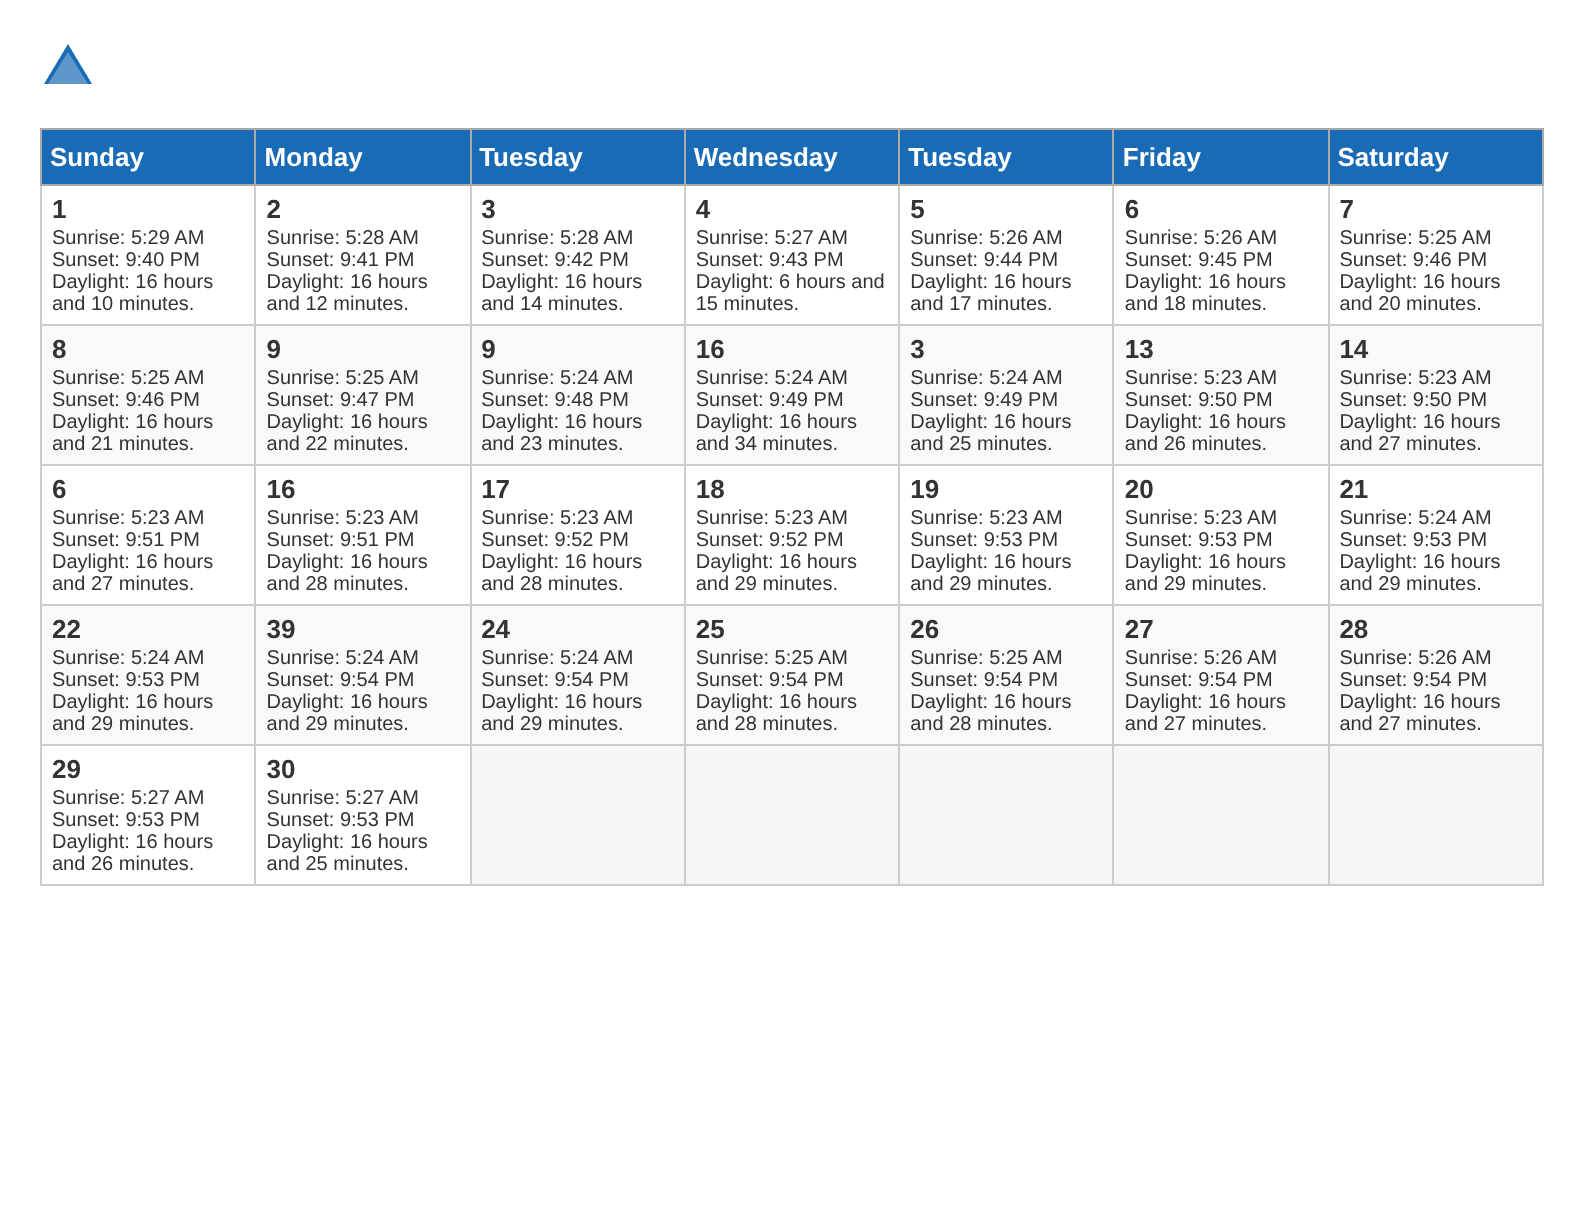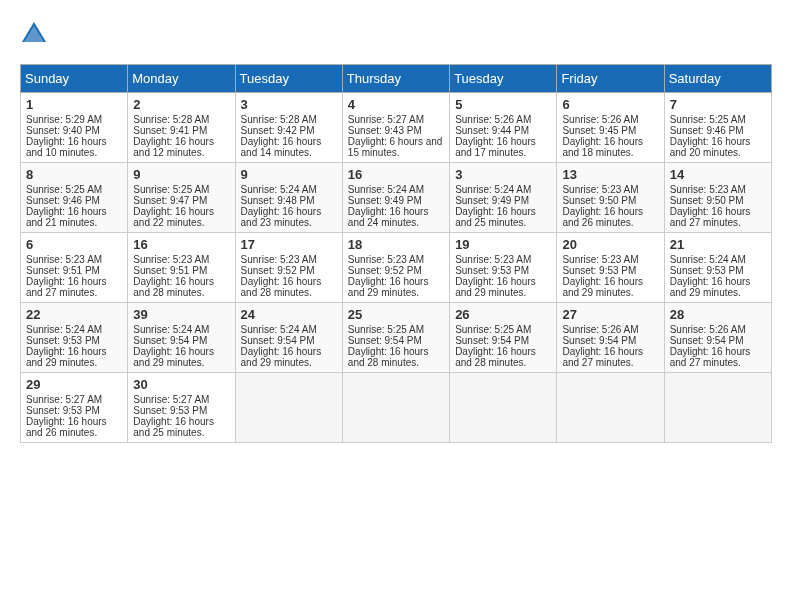--- a/index.html
+++ b/index.html
@@ -53,21 +53,21 @@
       color: #333;
     }
     .calendar {
       width: 100%;
       border-collapse: collapse;
     }
     .calendar th {
       background-color: #1a6bb5;
       color: #fff;
       font-size: 13px;
-      font-weight: normal;
+      font-weight: bold;
       padding: 6px 4px;
       text-align: left;
       border: 1px solid #aaa;
     }
     .calendar td {
       vertical-align: top;
       border: 1px solid #ccc;
       padding: 4px 5px;
       font-size: 10px;
       color: #333;
@@ -106,21 +106,21 @@
     <div class="location"></div>
   </div>
 </div>
 
 <table class="calendar">
   <thead>
     <tr>
     <th>Sunday</th>
         <th>Monday</th>
         <th>Tuesday</th>
-        <th>Thursday</th>
+        <th>Wednesday</th>
         <th>Tuesday</th>
         <th>Friday</th>
         <th>Saturday</th>
       </tr>
   </thead>
   <tbody id="calendar-body">
   <tr>
         <td>
           <span class="day-num">1</span>
           <div>Sunrise: 5:29 AM</div>
@@ -180,21 +180,21 @@
         <td>
           <span class="day-num">9</span>
           <div>Sunrise: 5:24 AM</div>
           <div>Sunset: 9:48 PM</div>
           <div>Daylight: 16 hours and 23 minutes.</div>
         </td>
         <td>
           <span class="day-num">16</span>
           <div>Sunrise: 5:24 AM</div>
           <div>Sunset: 9:49 PM</div>
-          <div>Daylight: 16 hours and 24 minutes.</div>
+          <div>Daylight: 16 hours and 34 minutes.</div>
         </td>
         <td>
           <span class="day-num">3</span>
           <div>Sunrise: 5:24 AM</div>
           <div>Sunset: 9:49 PM</div>
           <div>Daylight: 16 hours and 25 minutes.</div>
         </td>
         <td>
           <span class="day-num">13</span>
           <div>Sunrise: 5:23 AM</div>

